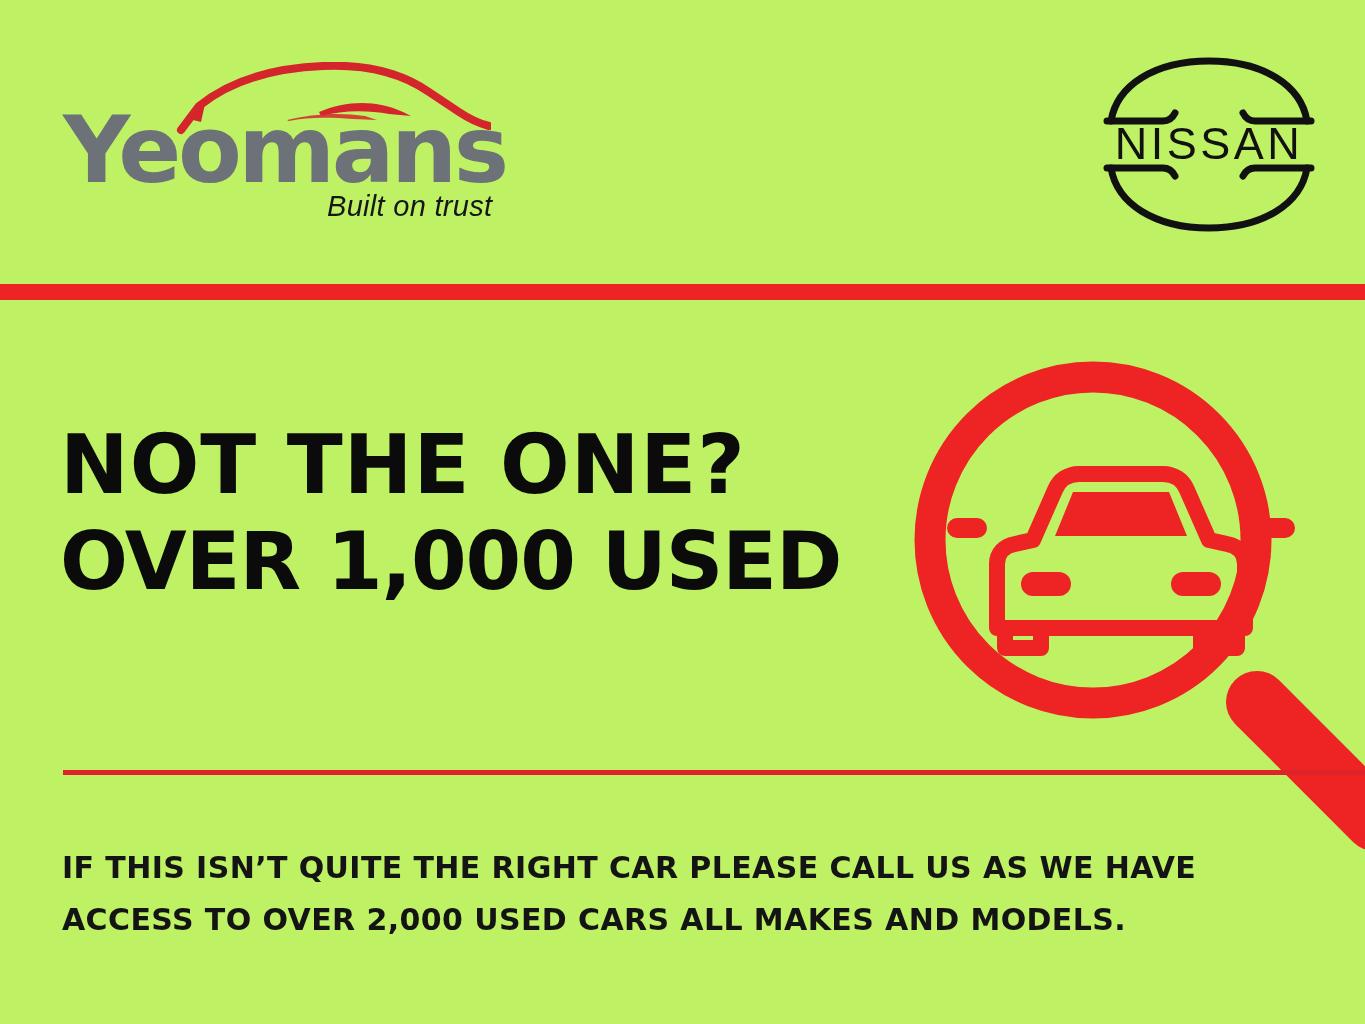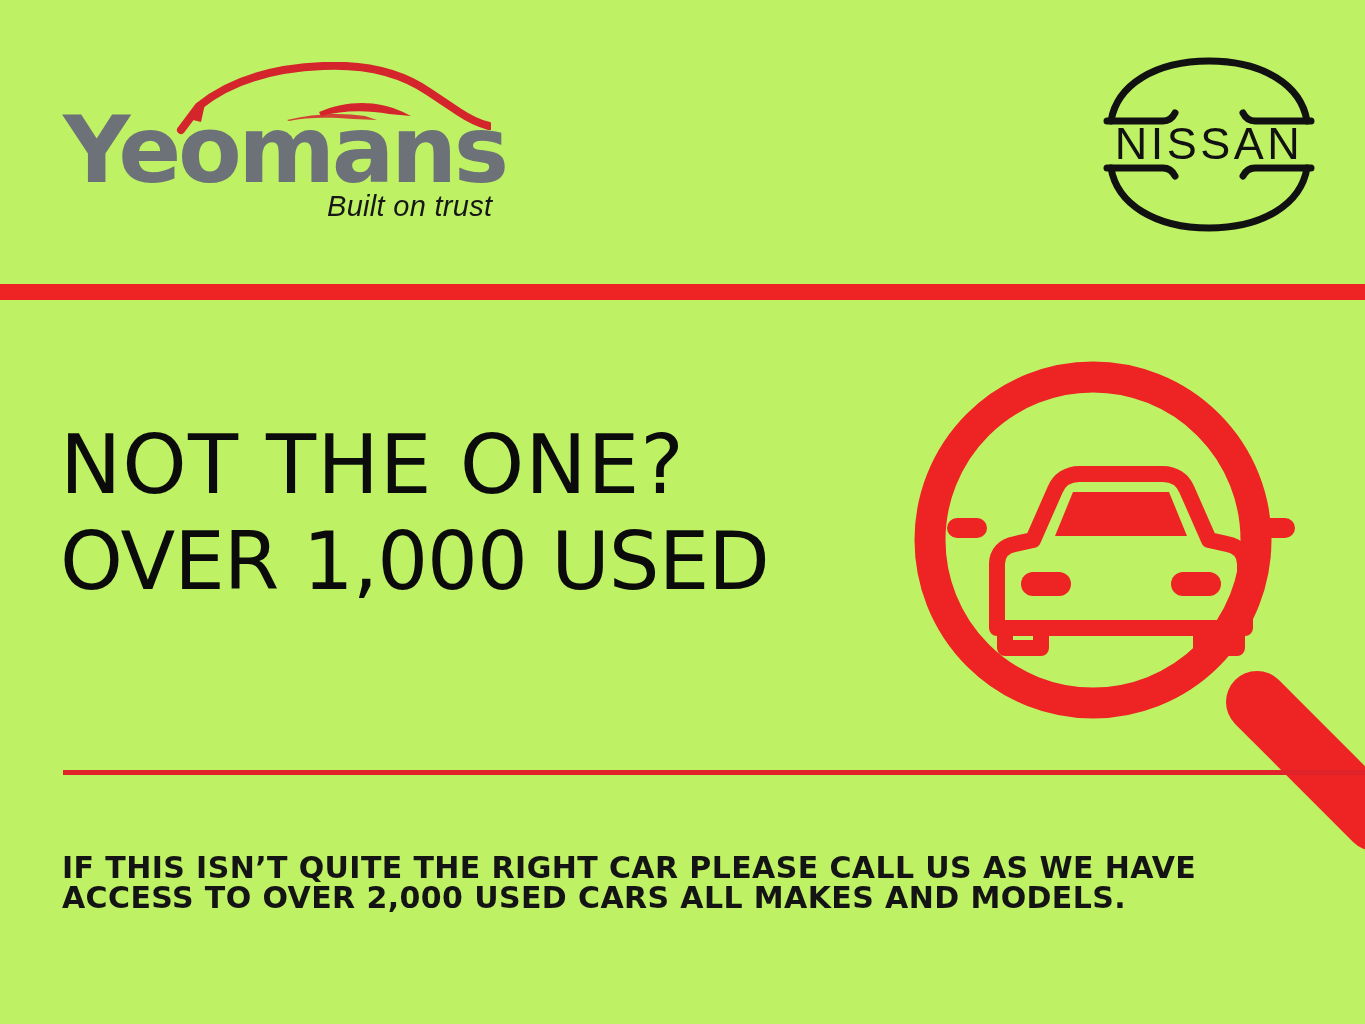--- a/index.html
+++ b/index.html
@@ -96,21 +96,21 @@
 
   
   #headline {
     position: absolute;
     left: 60px;
     top: 424px;
     width: 860px;
   }
   .headline-line {
     font-family: "DejaVu Sans", sans-serif;
-    font-weight: normal;
+    font-weight: bold;
     color: #0b0b0b;
     white-space: nowrap;
     line-height: 1;
   }
   #headline-line-1 {
     font-size: 82px;
     letter-spacing: 1px;
     margin-bottom: 16px;
   }
   #headline-line-2 {
@@ -143,21 +143,21 @@
   }
   .body-line {
     font-family: "DejaVu Sans", sans-serif;
     font-weight: bold;
     font-size: 30px;
     letter-spacing: 0.4px;
     color: #141414;
     line-height: 1;
     white-space: nowrap;
   }
-  #body-line-1 { }
+  #body-line-1 { margin-bottom: 22px; }
 </style>
 </head>
 <body>
 
 <div id="page">
 
   <div id="header">
 
     <div id="yeomans-logo">
 

